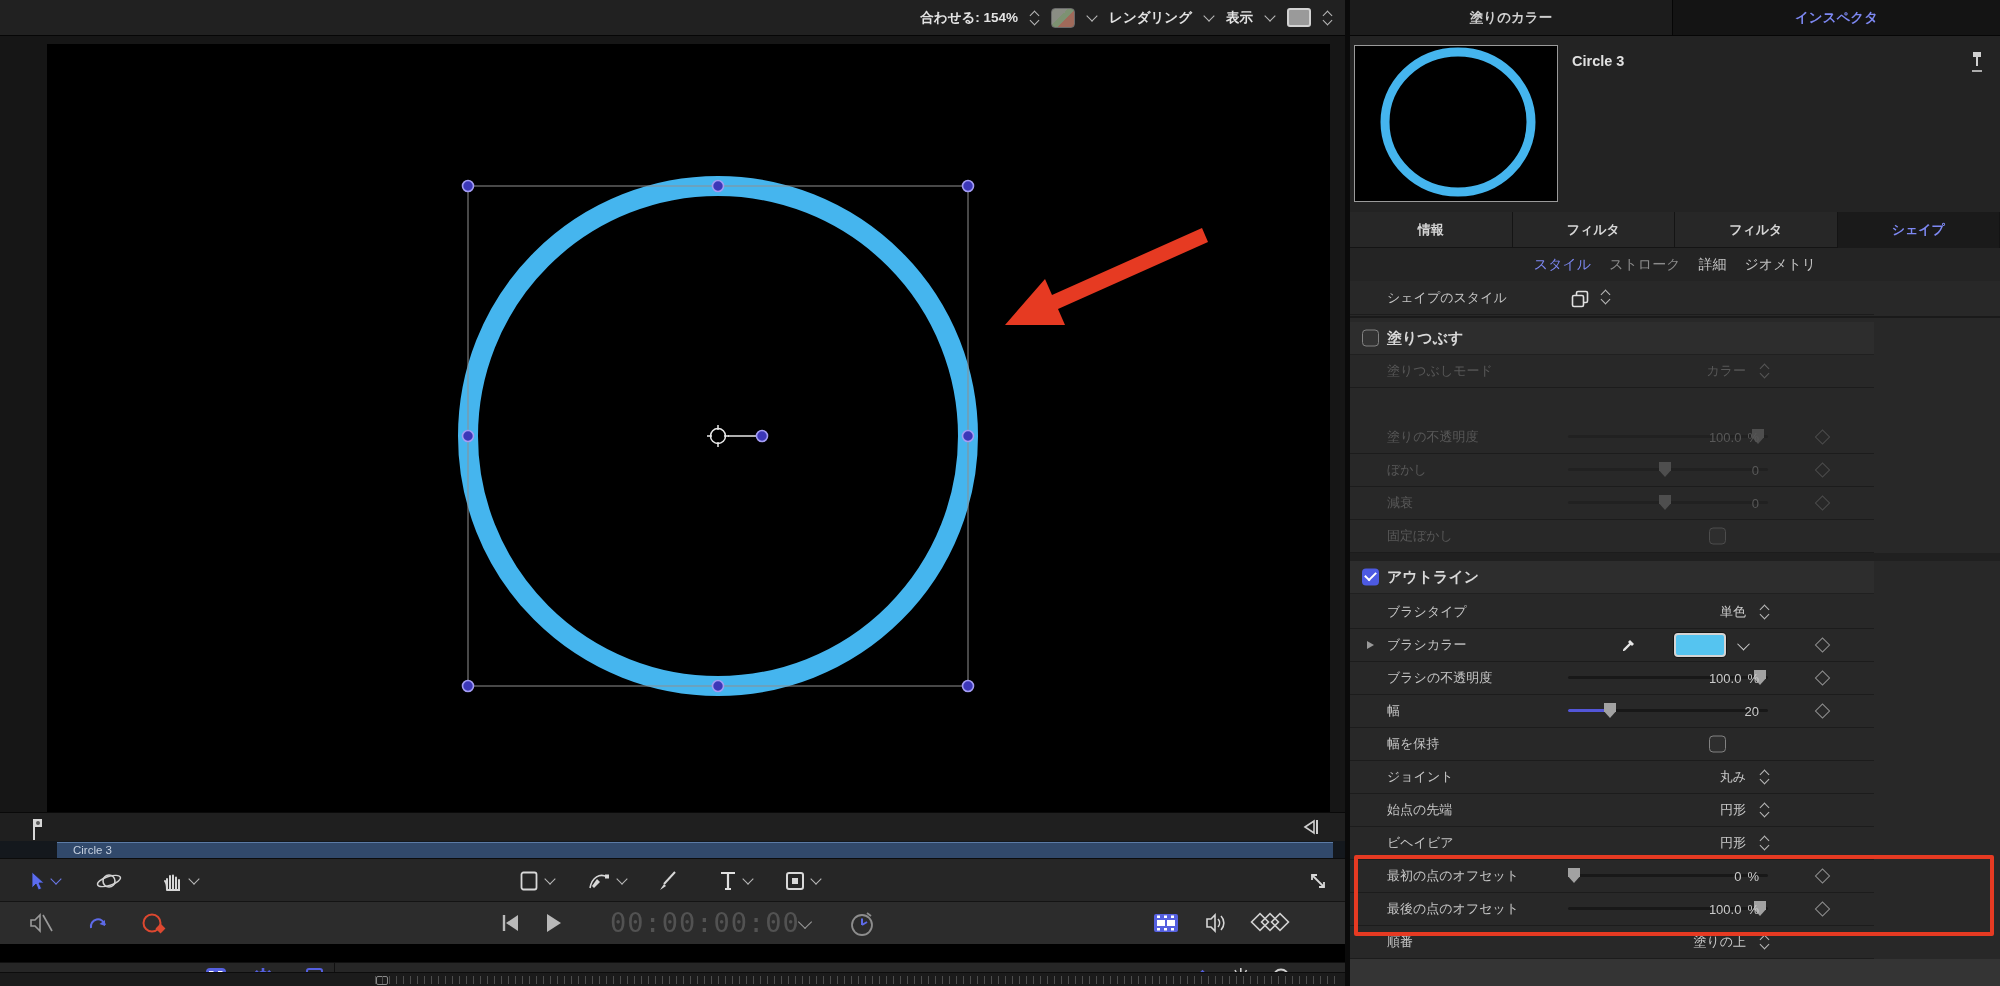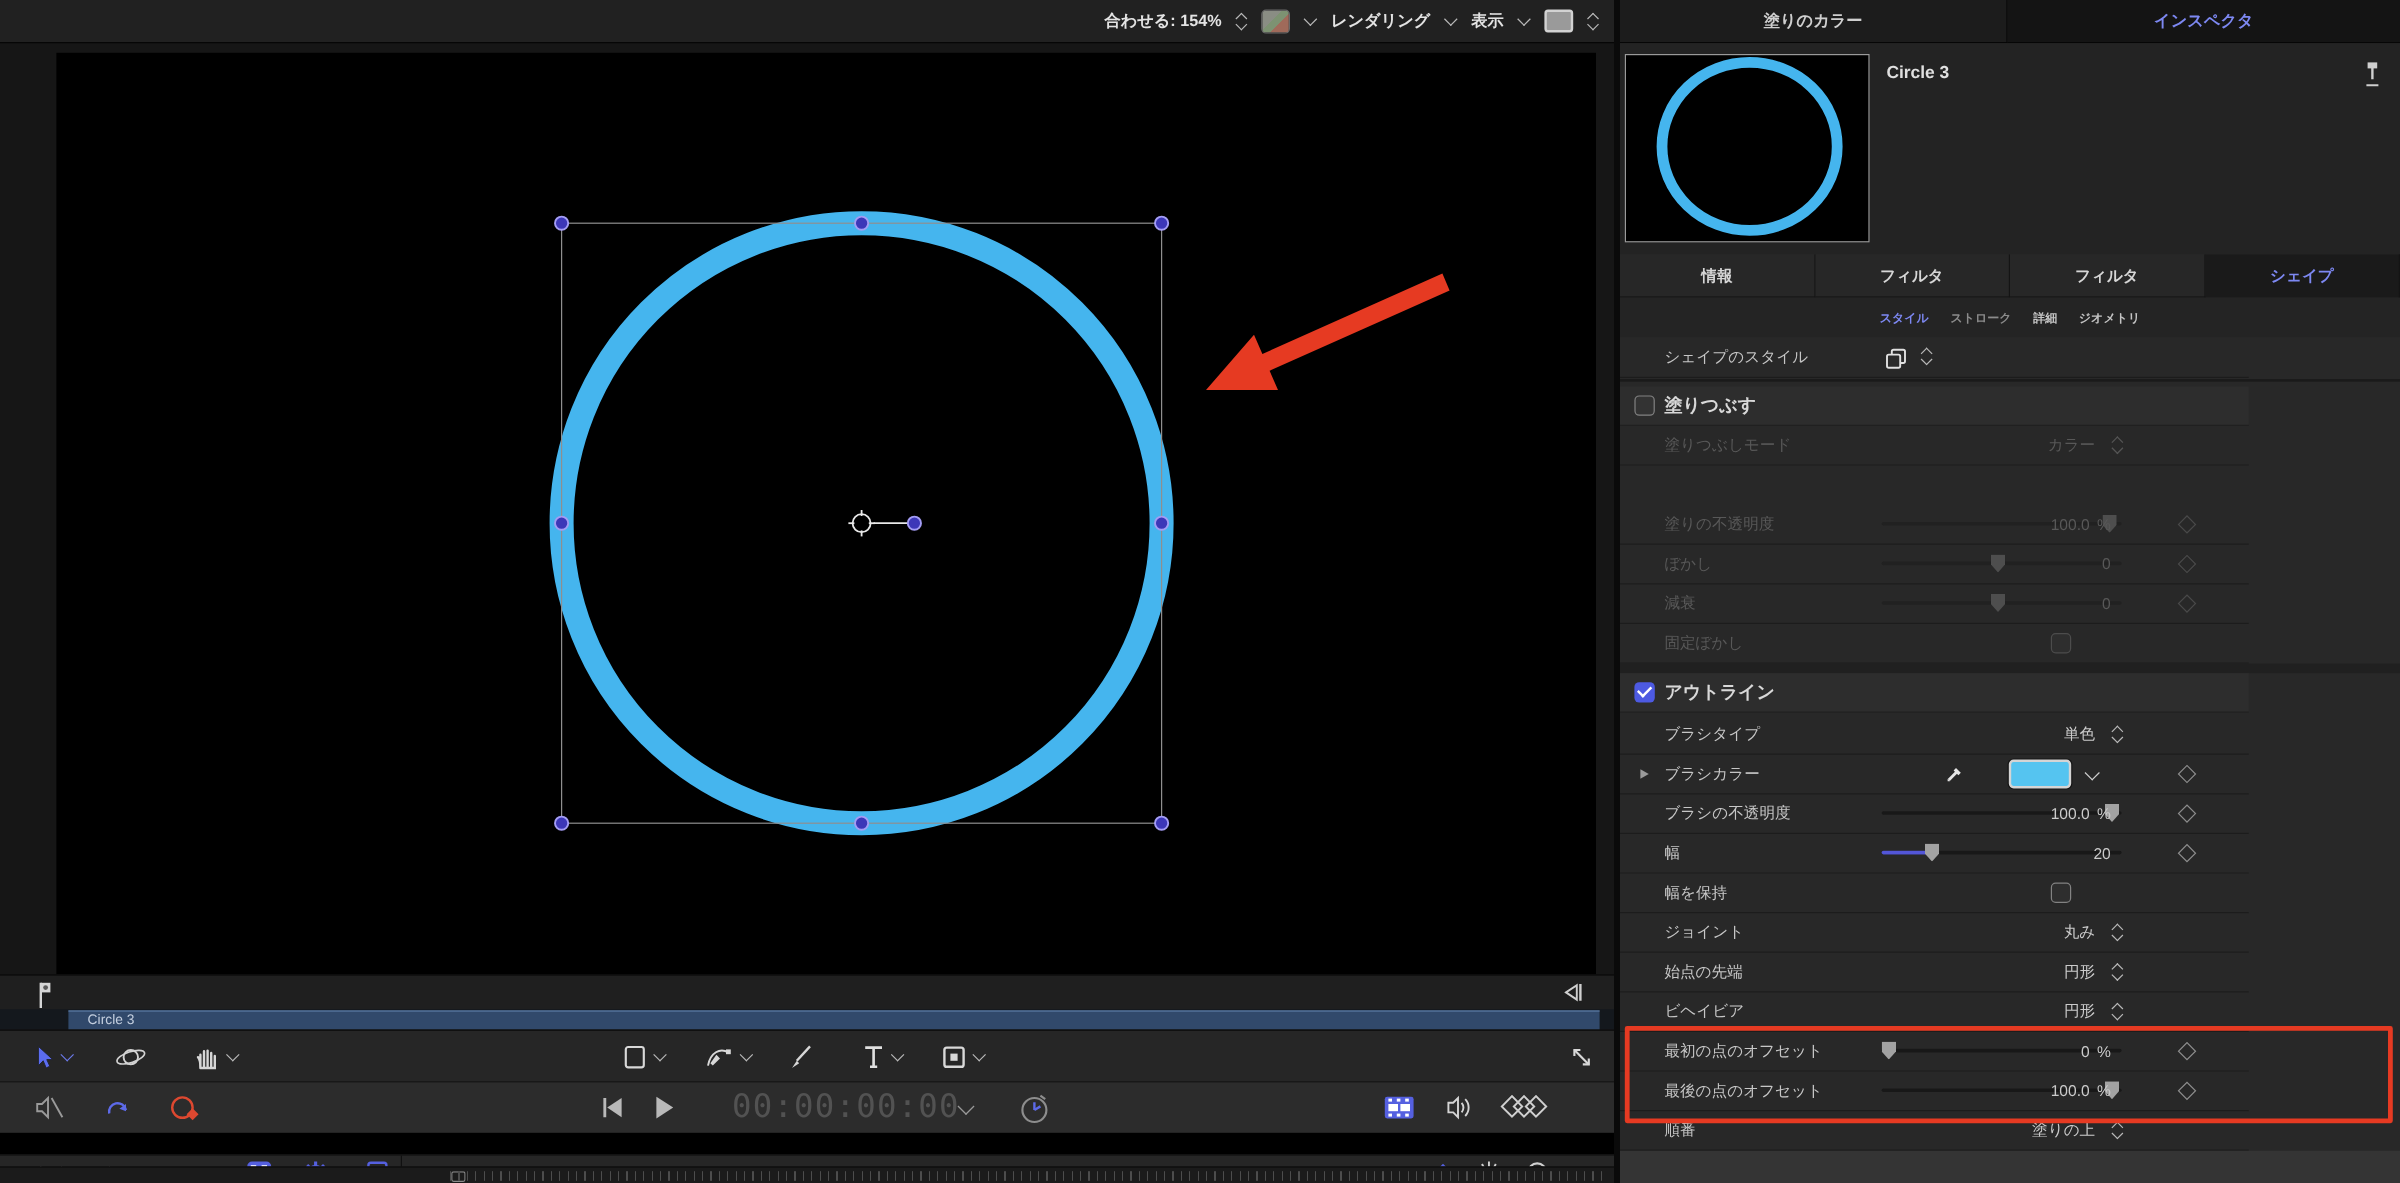--- a/index.html
+++ b/index.html
@@ -53,21 +53,21 @@
   #pheader{position:absolute;left:0;top:36px;width:650px;height:176px;background:#232323;}
   #thumb{position:absolute;left:4px;top:9px;width:202px;height:155px;background:#000;
          border:1px solid #9a9a9a;box-shadow:inset 0 0 0 3px #000;}
   #ptitle{position:absolute;left:222px;top:17px;font-size:14.5px;font-weight:bold;color:#e0e0e0;}
   
   .itabs{position:absolute;left:0;top:212px;width:650px;height:36px;display:flex;}
   .itab{flex:1;display:flex;align-items:center;justify-content:center;font-size:13px;font-weight:bold;
         color:#d6d6d6;background:#272727;border-right:1px solid #141414;border-bottom:1px solid #141414;box-sizing:border-box;}
   .itab.active{background:#1a1a1a;color:#7d88f2;border-bottom:none;}
   .subtabs{position:absolute;left:0;top:248px;width:650px;height:33px;display:flex;align-items:center;
-           justify-content:center;gap:18px;background:#242424;font-size:10px;font-weight:bold;}
+           justify-content:center;gap:18px;background:#242424;font-size:14px;font-weight:normal;}
   
   .row{position:absolute;left:0;width:524px;height:33px;border-bottom:1px solid rgba(0,0,0,.28);box-sizing:border-box;}
   .row.sect{background:#2d2d2d;}
   .lbl{position:absolute;left:37px;top:50%;transform:translateY(-50%);font-size:13px;color:#c6c6c6;white-space:nowrap;}
   .row.dim .lbl{color:#585858;}
   .valnum{position:absolute;right:115px;top:50%;transform:translateY(-50%);font-size:13px;color:#cbcbcb;
           display:flex;gap:6px;align-items:baseline;}
   .row.dim .valnum{color:#585858;}
   .valsel{position:absolute;right:128px;top:50%;transform:translateY(-50%);font-size:13px;color:#cbcbcb;white-space:nowrap;}
   .row.dim .valsel{color:#585858;}

